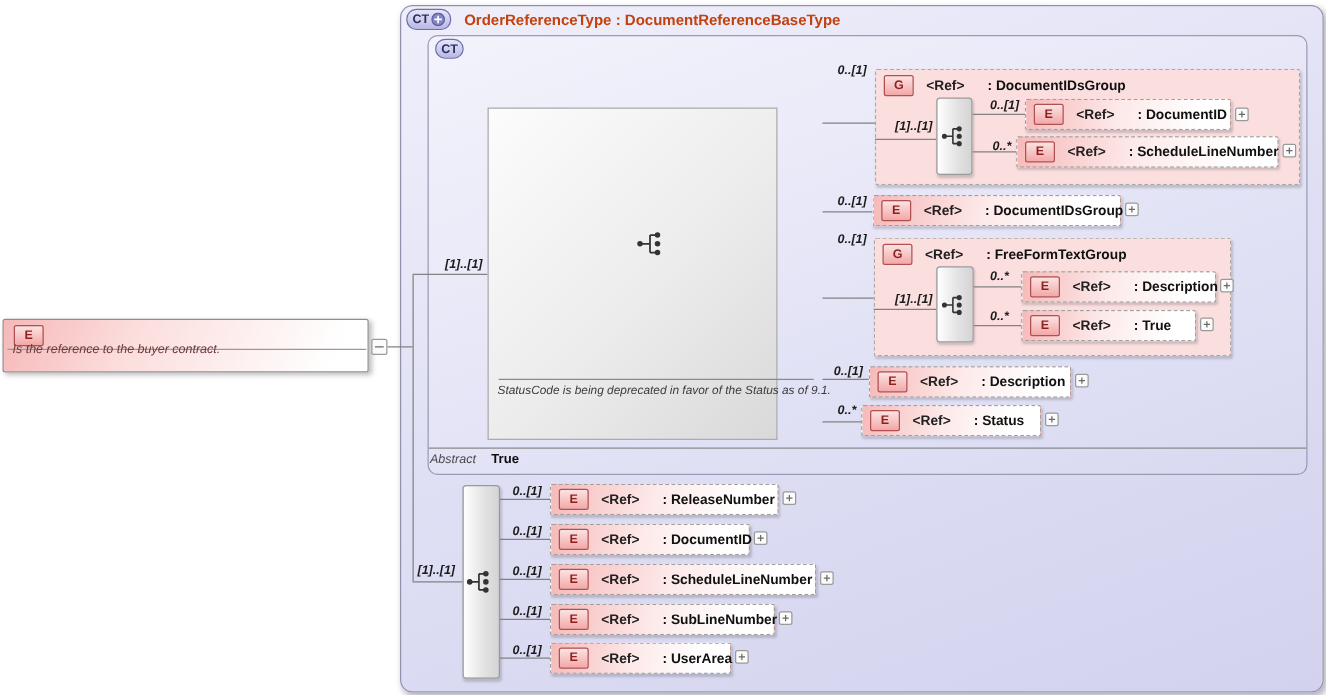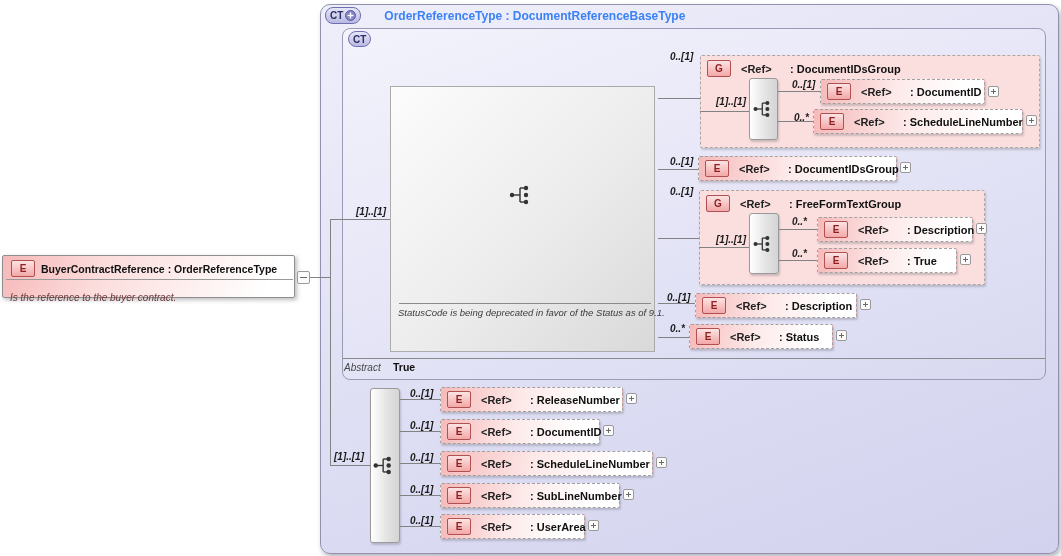--- a/index.html
+++ b/index.html
@@ -4,25 +4,25 @@
 <style>
   html,body{margin:0;padding:0;background:#fff;}
   .canvas{position:relative;width:1061px;height:556px;background:#fff;overflow:hidden;
           font-family:"Liberation Sans",sans-serif;}
   .abs{position:absolute;box-sizing:border-box;}
   
   .ct-outer{background:linear-gradient(160deg,#efeffb 0%,#dcdcf3 60%,#d2d2ee 100%);
             border:1px solid #9191ad;border-radius:10px;box-shadow:2px 3px 5px rgba(90,90,120,.45);}
   .ct-inner{background:linear-gradient(160deg,#f3f3fc 0%,#e0e0f5 70%,#d8d8f0 100%);
             border:1px solid #9b9bb5;border-radius:8px;}
-  .ct-head{display:flex;align-items:center;gap:23px;white-space:nowrap;}
+  .ct-head{display:flex;align-items:center;gap:10px;white-space:nowrap;}
   .pill{display:inline-flex;align-items:center;gap:2px;height:15px;padding:0 4px;border-radius:8px;
         background:linear-gradient(180deg,#e6e6f8,#b9b9e2);border:1px solid #6f6fb0;
         color:#2e2e66;font-size:10px;font-weight:bold;}
-  .ct-title{font-size:12px;font-weight:bold;color:#3b82f6;}
+  .ct-title{font-size:12px;font-weight:bold;color:#c2410c;}
   
   .model{background:linear-gradient(135deg,#fcfcfc 0%,#ececec 55%,#d9d9d9 100%);
          border:1px solid #ababab;}
   .note{font-style:italic;font-size:9.5px;color:#3c3c3c;white-space:nowrap;}
   
   .ebox{display:flex;align-items:center;padding-left:6px;white-space:nowrap;
         background:linear-gradient(100deg,#f6baba 0%,#fde9e9 45%,#ffffff 85%);
         border:1px solid #8e8e8e;box-shadow:1px 2px 2px rgba(100,100,110,.3);border-radius:2px;}
   .dashed{border:1px dashed #a0a0a0;}
   .gbox{background:linear-gradient(180deg,#fbdcdc,#fcе9e9);background-color:#fbdede;
@@ -83,21 +83,21 @@
     </span>
   </div>
 
   <div class="abs hl" style="left:310px;top:277px;width:20px"></div>
   <div class="abs vl" style="left:330px;top:219px;height:247px"></div>
   <div class="abs hl" style="left:331px;top:219px;width:59px"></div>
   <div class="abs hl" style="left:331px;top:465px;width:39px"></div>
   <div class="abs card" style="left:356px;top:206px">[1]..[1]</div>
   <div class="abs card" style="left:334px;top:451px">[1]..[1]</div>
 
-  <div class="abs model" style="left:390px;top:86px;width:265px;height:266px">
+  <div class="abs model" style="left:390px;top:86px;width:232px;height:266px">
     <svg class="abs" style="left:118px;top:97px" width="26" height="22" viewBox="0 0 26 22">
       <circle cx="3" cy="11" r="2.2" fill="#333"></circle>
       <line x1="3" y1="11" x2="11" y2="11" stroke="#333" stroke-width="1.4"></line>
       <line x1="11" y1="4" x2="11" y2="18" stroke="#333" stroke-width="1.4"></line>
       <line x1="11" y1="4" x2="16" y2="4" stroke="#333" stroke-width="1.4"></line>
       <line x1="11" y1="18" x2="16" y2="18" stroke="#333" stroke-width="1.4"></line>
       <circle cx="17" cy="4" r="2.2" fill="#333"></circle>
       <circle cx="17" cy="11" r="2.2" fill="#333"></circle>
       <circle cx="17" cy="18" r="2.2" fill="#333"></circle>
     </svg>
@@ -311,22 +311,21 @@
     <span class="ename">: UserArea</span>
   </div>
   <div class="abs plusbox" style="left:588px;top:520px">
       <i class="ph"></i>
       <i class="pv"></i>
     </div>
 
   <div class="abs left-el" style="left:2px;top:255px;width:293px;height:43px">
     <div style="display:flex;align-items:center;gap:6px;padding:4px 0 0 8px">
       <span class="badge">E</span>
-      <span class="left-title">BuyerContractReference : OrderReferenceType</span>
     </div>
     <div class="abs divline" style="left:3px;top:23px;width:287px;background:#9a9a9a"></div>
-    <div class="abs left-note" style="left:7px;top:36px">Is the reference to the buyer contract.</div>
+    <div class="abs left-note" style="left:7px;top:18px">Is the reference to the buyer contract.</div>
   </div>
   <div class="abs minbox" style="left:297px;top:271px">
       <i class="ph"></i>
     </div>
 
 </div>
 
 </body></html>

